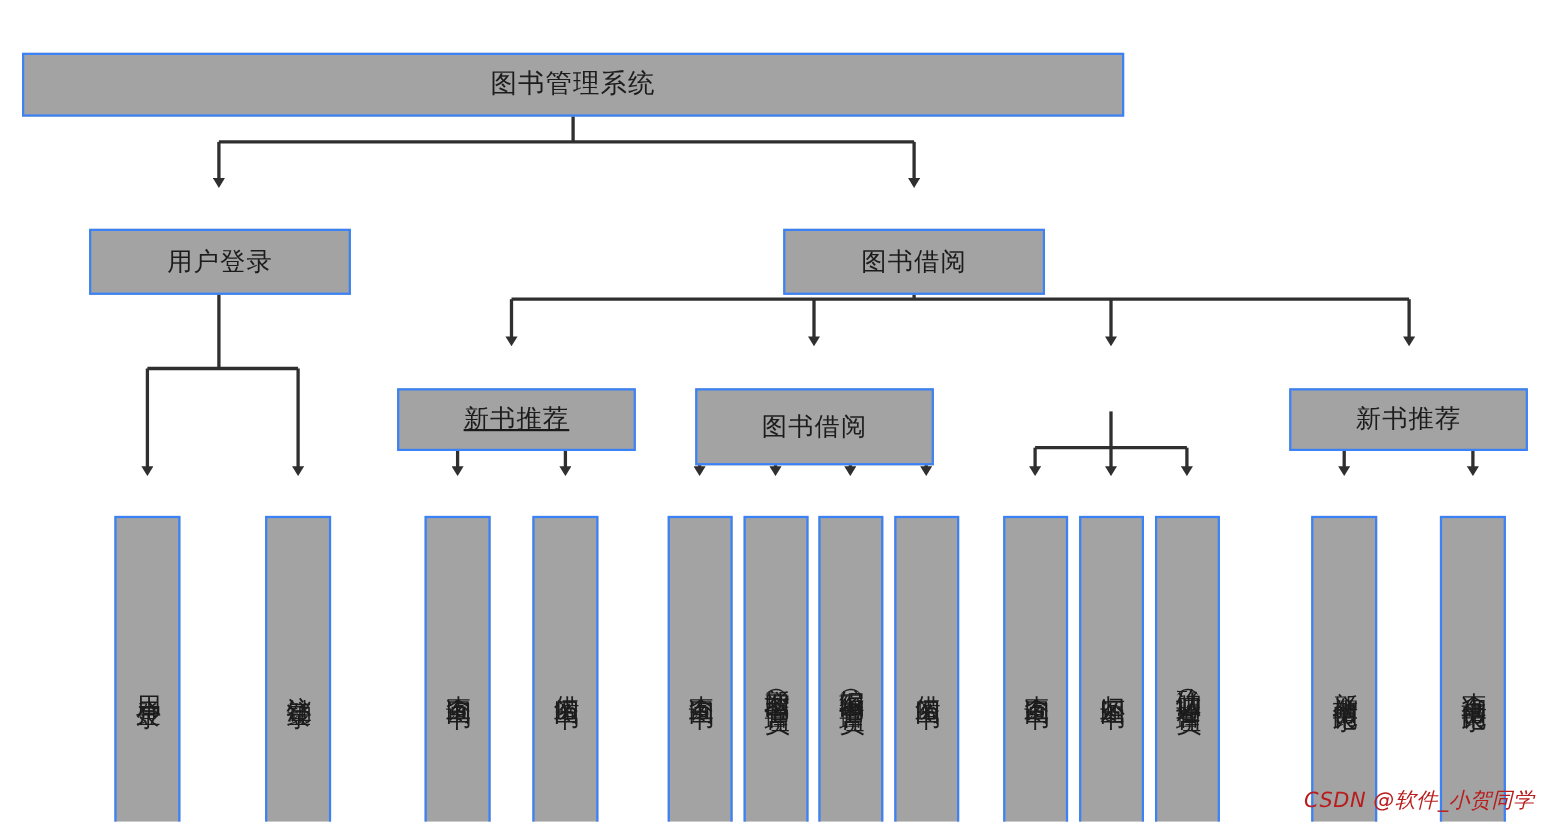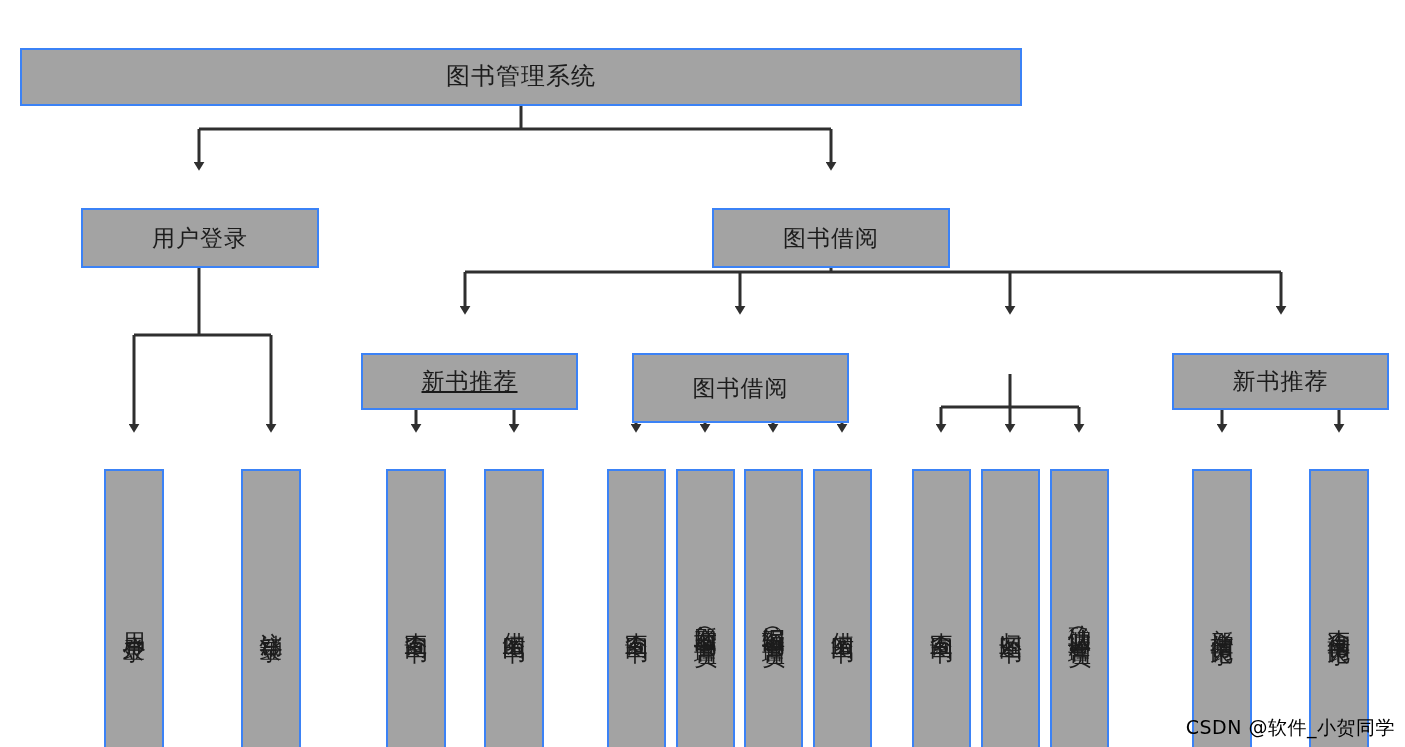--- a/index.html
+++ b/index.html
@@ -54,25 +54,26 @@
     line-height:1.18;
     letter-spacing:3px;
     white-space:nowrap;
     max-height:290px;
   }
   .watermark{
     position:absolute;
     right:10px;
     bottom:6px;
     font-size:19px;
-    color:#000000;
+    color:#b91c1c;
     letter-spacing:0.5px;
     z-index:5;
     white-space:nowrap;
     font-family:"DejaVu Sans","Liberation Sans",sans-serif;
+    font-style:italic;
   }
 </style>
 </head>
 <body>
 
 <div id="canvas">
 
   <svg id="edges" viewBox="0 0 1405 747" xmlns="http://www.w3.org/2000/svg">
     <defs>
       <marker id="arr" markerWidth="9" markerHeight="11" refX="1.2" refY="5.5" orient="auto" markerUnits="userSpaceOnUse">

